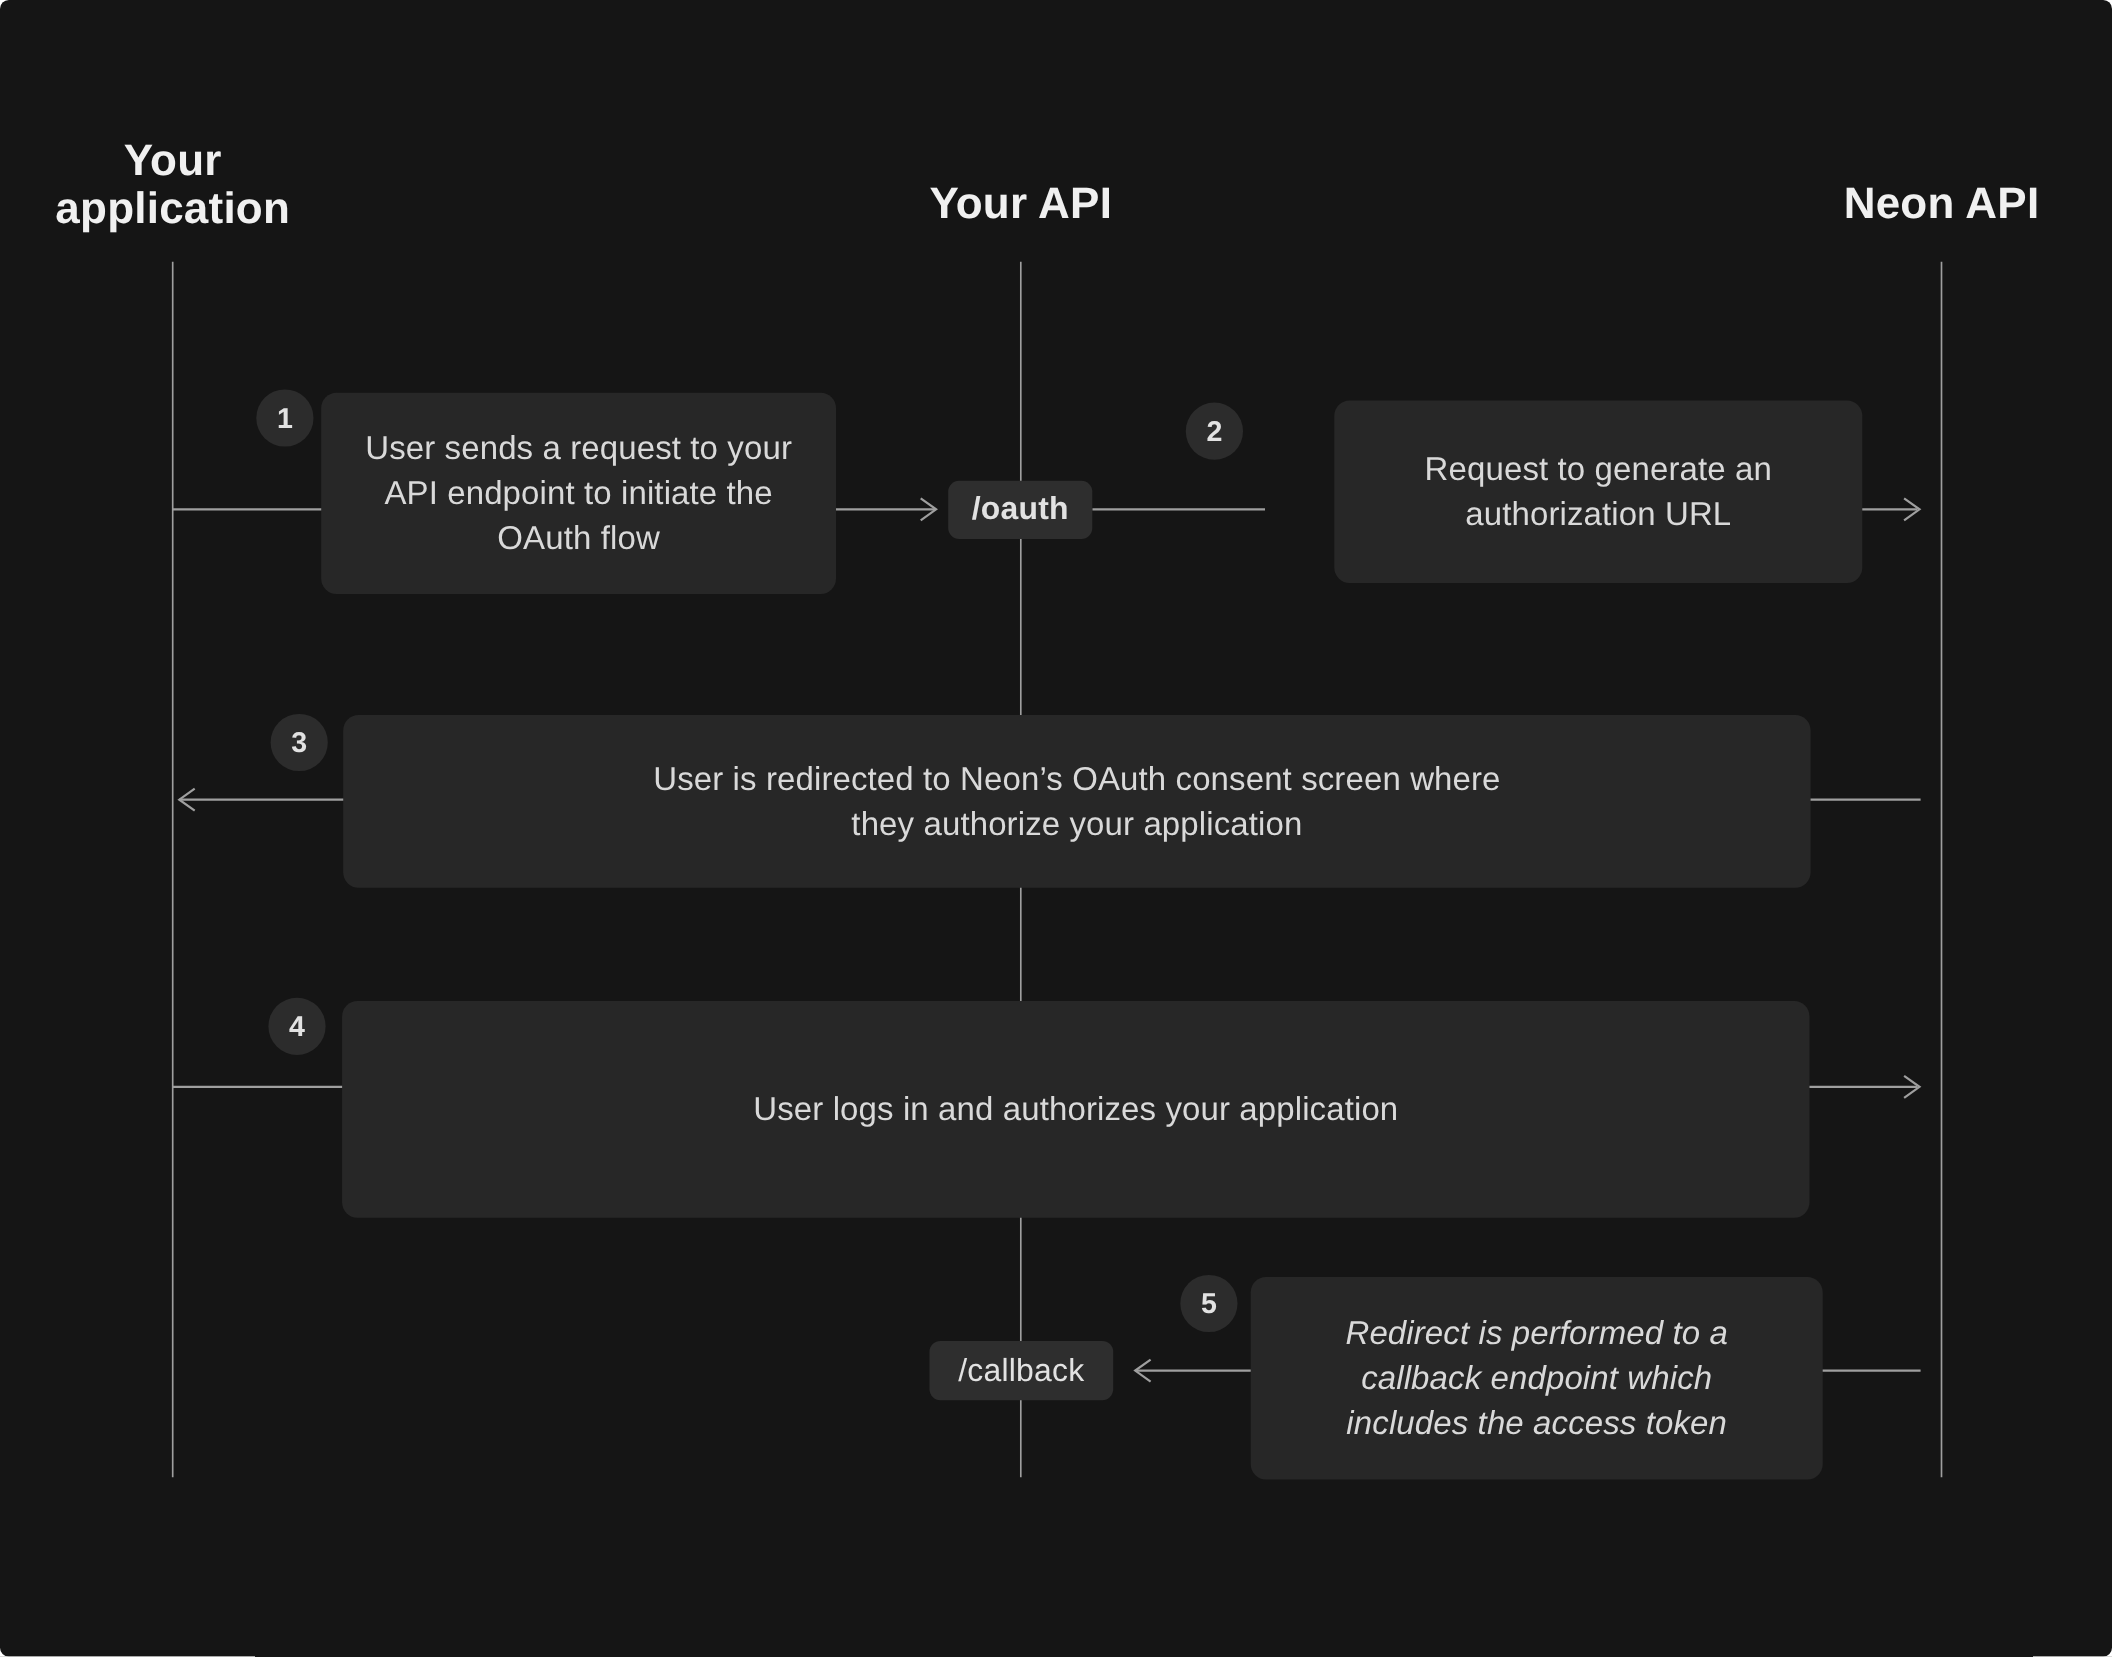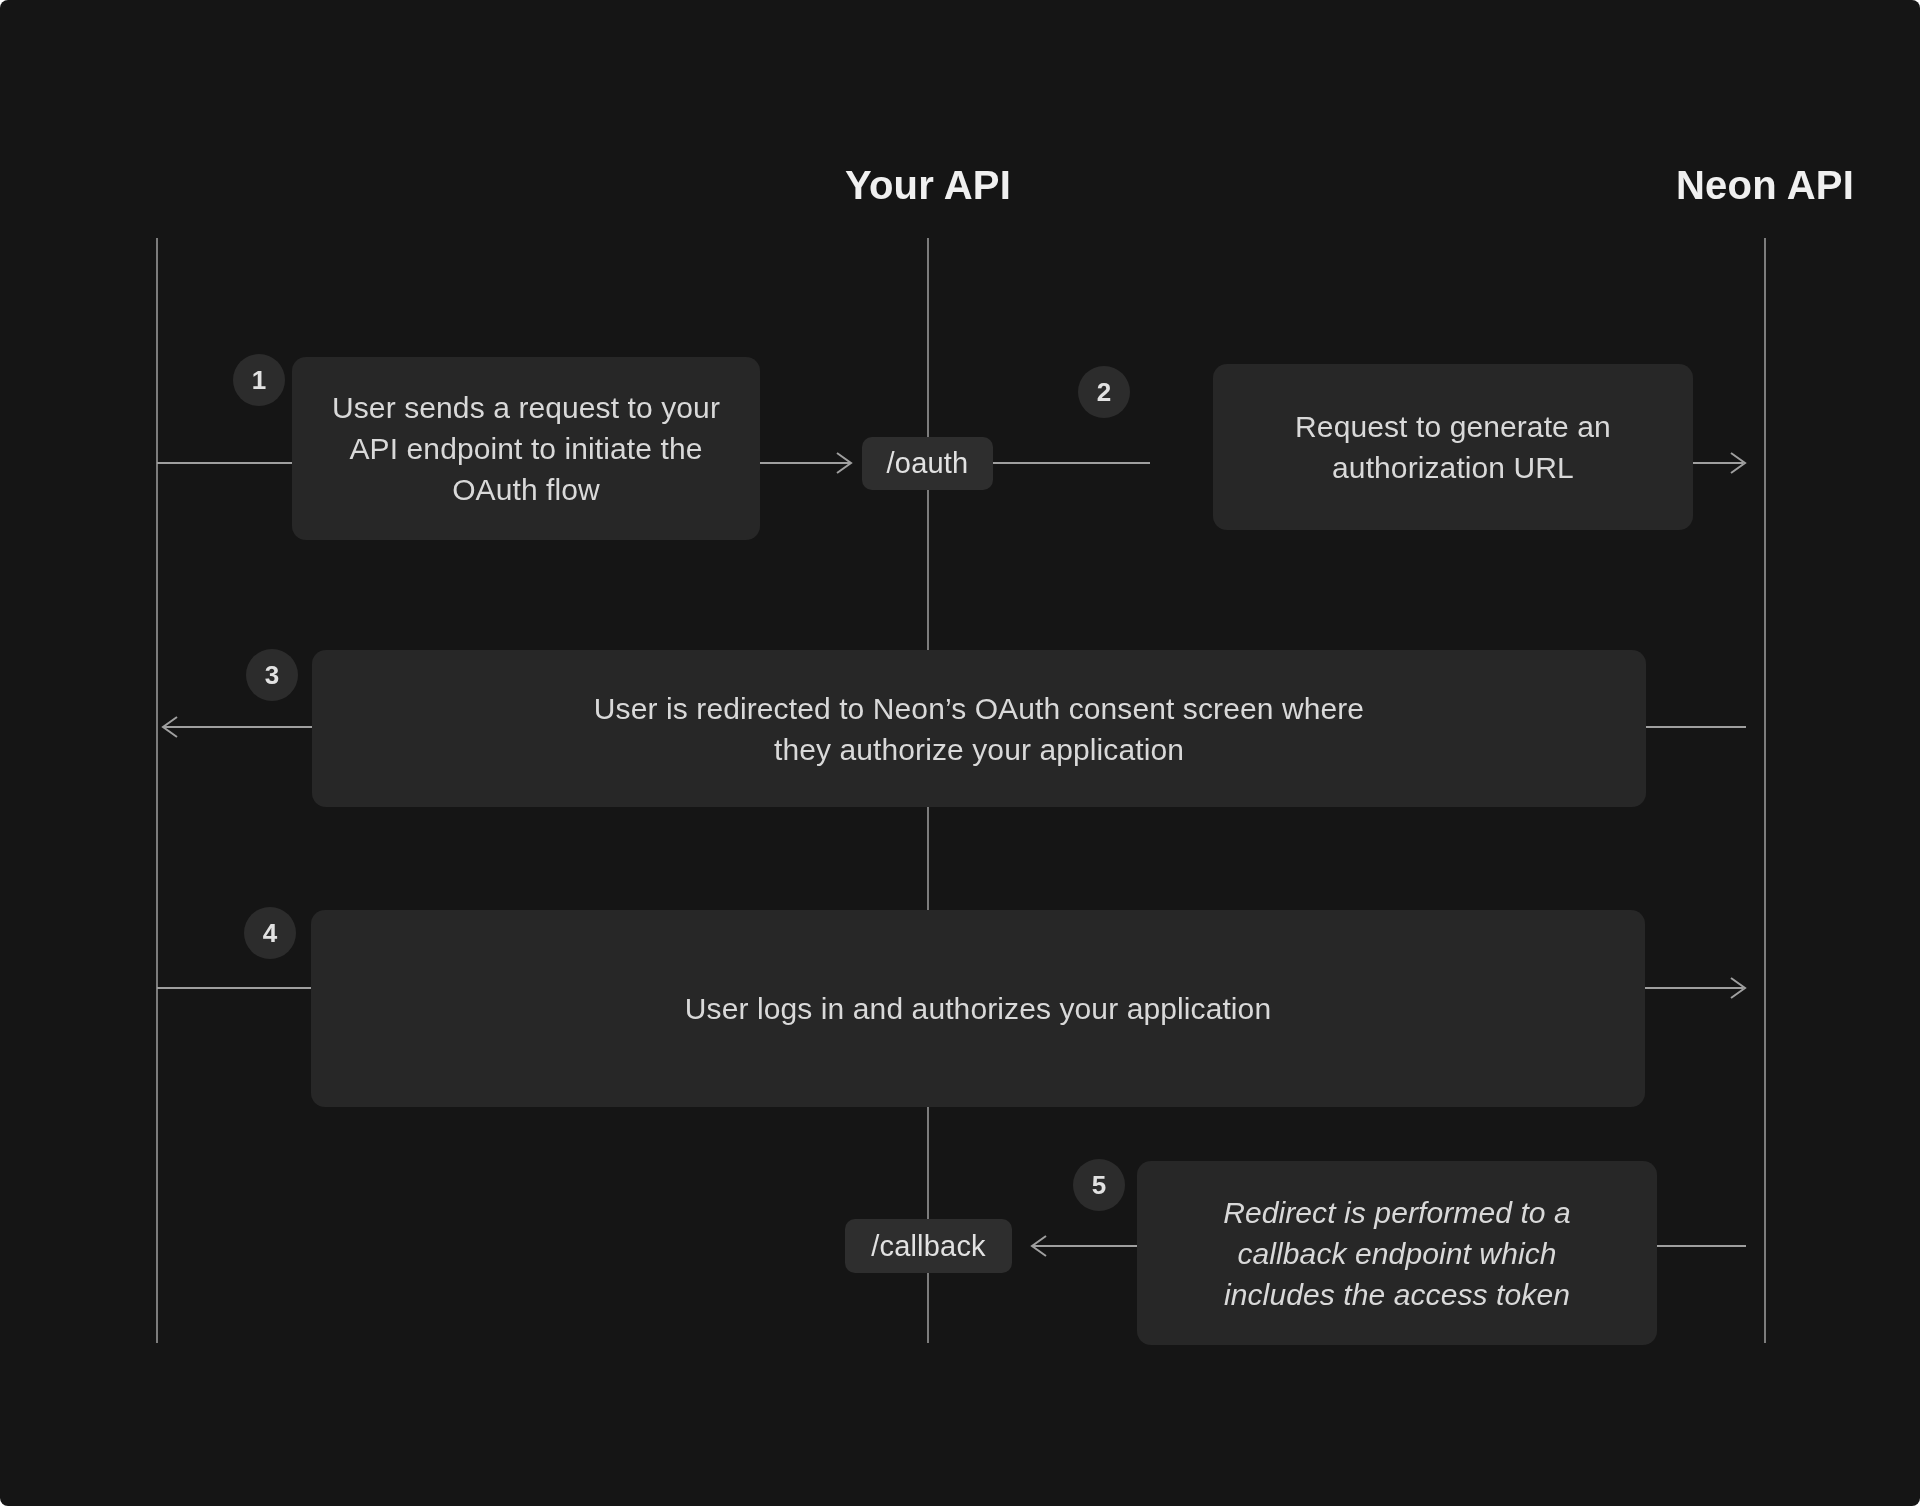--- a/index.html
+++ b/index.html
@@ -88,20 +88,21 @@
       <line x1="157" y1="988" x2="1743" y2="988"></line>
       <path d="M1731 978 L1745 988 L1731 998"></path>
     </g>
 
     <g class="msg">
       <line x1="1032" y1="1246" x2="1746" y2="1246"></line>
       <path d="M1046 1236 L1032 1246 L1046 1256"></path>
     </g>
   </svg>
 
+  <div class="actor" style="left:17px;top:124px;width:280px;">Your application</div>
   <div class="actor" style="left:778px;top:163px;width:300px;">Your API</div>
   <div class="actor" style="left:1615px;top:163px;width:300px;">Neon API</div>
 
   <div class="badge" style="left:233px;top:354px;">1</div>
   <div class="badge" style="left:1078px;top:366px;">2</div>
   <div class="badge" style="left:246px;top:649px;">3</div>
   <div class="badge" style="left:244px;top:907px;">4</div>
   <div class="badge" style="left:1073px;top:1159px;">5</div>
 
   <div class="box" style="left:292px;top:357px;width:468px;height:183px;">
@@ -133,16 +134,16 @@
   </div>
 
   <div class="box" style="left:1137px;top:1161px;width:520px;height:184px;font-style:italic;">
     <div class="box-text">
       <div>Redirect is performed to a</div>
       <div>callback endpoint which</div>
       <div>includes the access token</div>
     </div>
   </div>
 
-  <div class="pill" style="left:862px;top:437px;width:131px;height:53px;">/oauth</div>
+  <div class="pill" style="left:862px;top:437px;width:131px;height:53px;font-weight:bold;">/oauth</div>
   <div class="pill" style="left:845px;top:1219px;width:167px;height:54px;">/callback</div>
 
 </div>
 
 </body></html>

